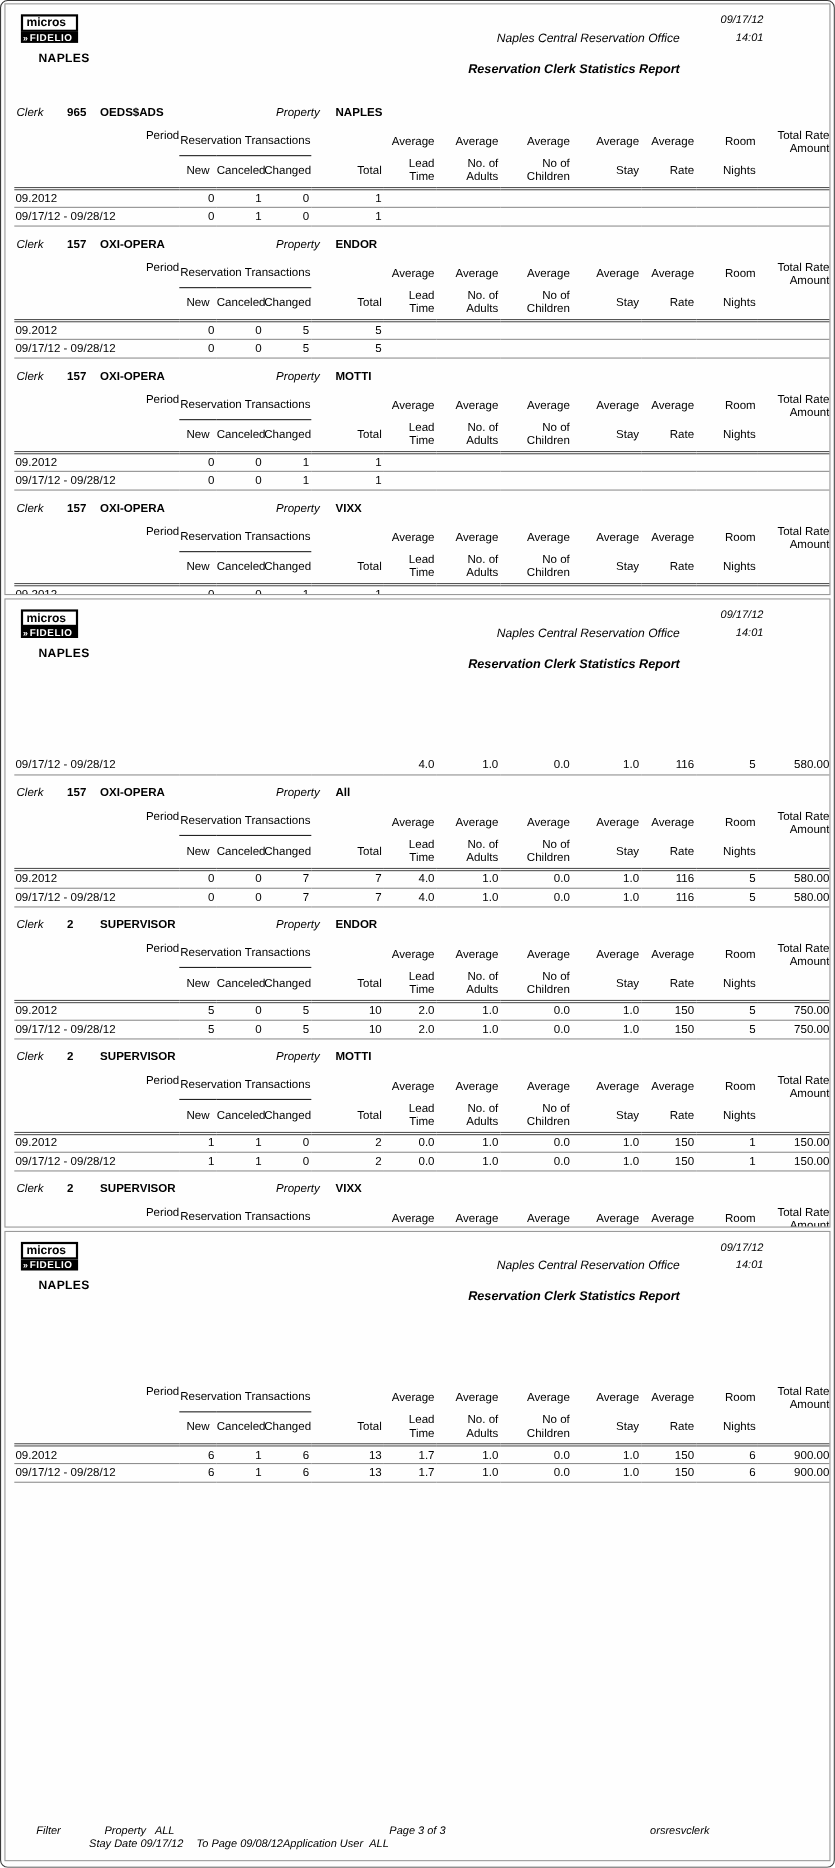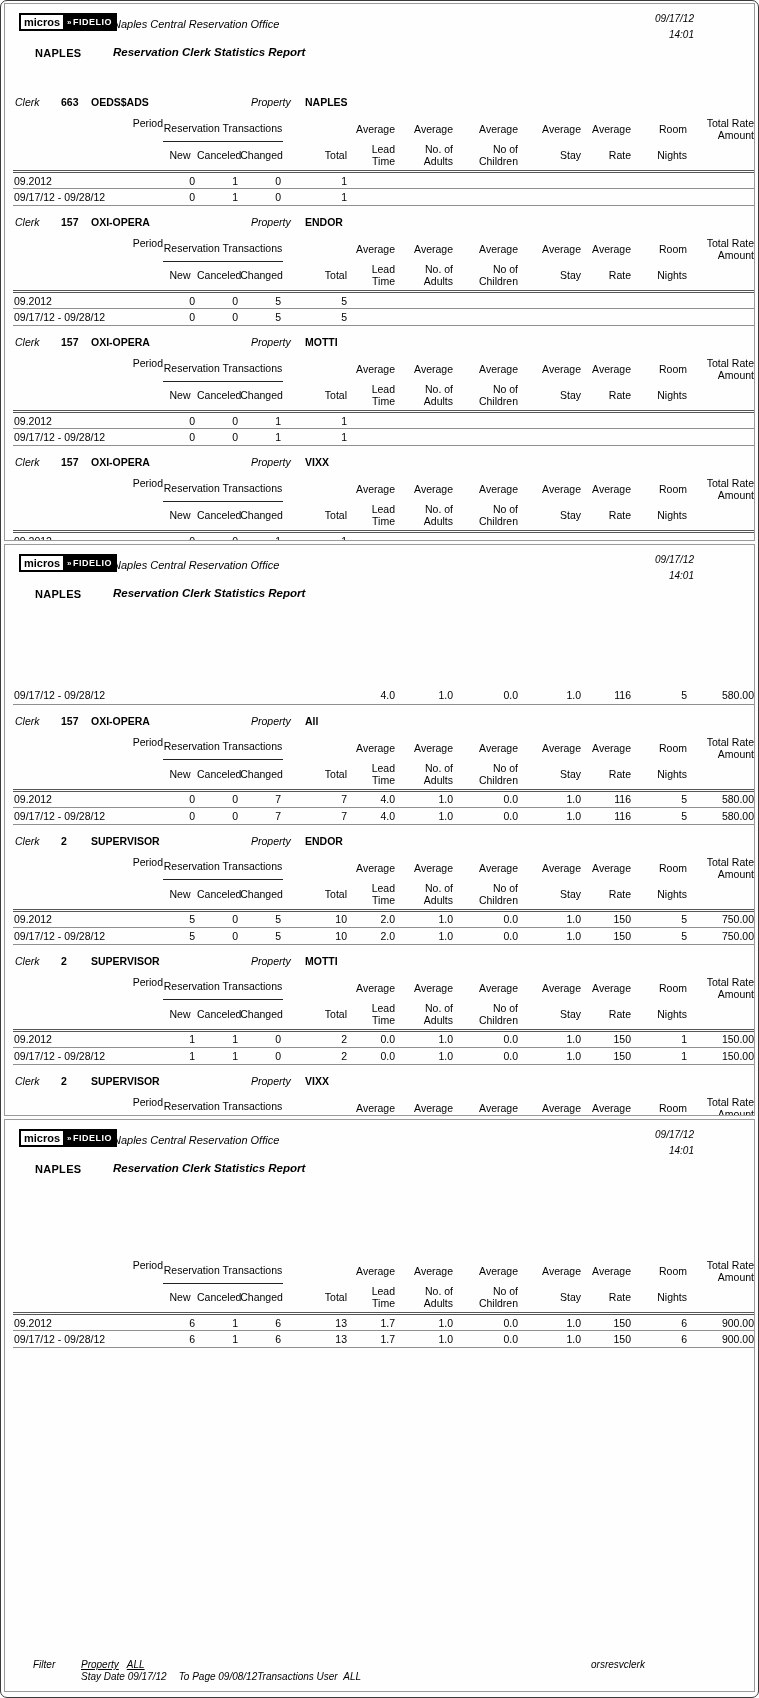--- a/index.html
+++ b/index.html
@@ -17,32 +17,32 @@
     position:relative; background:#fefefe; border:1px solid #9a9a9a;
     margin:0 1px 3px 1px; overflow:hidden;
     display:flex; flex-direction:column; padding:6px 8px;
   }
   .page-1 { height:538px; }
   .page-2 { height:572px; }
   .page-3 { height:573px; }
 
   
   .page-header { position:relative; height:54px; flex:0 0 auto; }
-  .logo { position:absolute; left:6px; top:3px; display:flex; align-items:stretch; height:18px; }
+  .logo { position:absolute; left:6px; top:3px; display:flex; align-items:stretch; height:18px;flex-direction:column; }
   .logo-micros {
     background:#fff; border:2px solid #000; color:#000; font-weight:bold;
     font-size:11px; padding:0 3px; display:flex; align-items:center;
   }
   .logo-fidelio {
     background:#000; color:#fff; font-weight:bold; font-size:9px;
     padding:0 5px 0 2px; display:flex; align-items:center; letter-spacing:.5px;
   }
   .logo-arrow { font-size:8px; margin-right:1px; color:#fff; }
   .hotel-code { position:absolute; left:22px; top:37px; font-weight:bold; font-size:11px; letter-spacing:.3px; }
-  .hdr-center { position:absolute; left:100px; width:505px; top:5px; text-align:left; }
+  .hdr-center { position:absolute; left:100px; width:505px; top:16px; text-align:right; }
   .office-name { font-style:italic; font-size:11px; padding-top:3px; }
   .report-title { font-style:italic; font-weight:bold; font-size:11.5px; margin-top:16px; }
   .hdr-datetime { position:absolute; right:52px; top:1px; text-align:right; font-style:italic; font-size:10px; line-height:1.6; }
 
   
   .page-body { flex:0 0 auto; }
   .page-1 .page-body { margin-top:32px; }
   .page-2 .page-body { margin-top:82px; }
   .page-3 .page-body { margin-top:78px; }
   .block { margin-top:10px; }
@@ -64,21 +64,21 @@
   .stats-table th.col-sub { text-align:center; padding:2px 0 3px 0; }
   .stats-table th.col-l2  { text-align:right; padding:2px 2px 3px 0; }
   .stats-table thead tr.sub th, .stats-table th.col-period { border-bottom:3px double #555; }
   .stats-table tbody td { border-bottom:1px solid #8f8f8f; height:17px; padding:1px 2px 1px 0; }
   .stats-table td.cell-period { text-align:left; padding-left:1px; }
   .stats-table td.cell-num { text-align:right; }
 
   
   .page-footer { margin-top:auto; position:relative; height:27px; flex:0 0 auto; font-size:10px; font-style:italic; }
   .f-filter { position:absolute; left:20px; top:1px; }
-  .f-prop   { position:absolute; left:68px; top:1px;text-decoration:underline; }
+  .f-prop   { position:absolute; left:82px; top:1px; }
   .f-prop .v { margin-left:8px; }
   .f-from   { position:absolute; left:68px; top:13px; white-space:nowrap; }
   .f-from .gap { display:inline-block; width:12px; }
   .f-page   { position:absolute; left:0; right:0; top:1px; text-align:center; }
   .f-user   { position:absolute; left:578px; top:1px; }
 </style>
 </head>
 <body>
 
 <div class="frame">
@@ -99,21 +99,21 @@
       </div>
       <div class="hdr-datetime">
         <div>09/17/12</div>
         <div>14:01</div>
       </div>
     </header>
     <div class="page-body">
         <section class="block block-section">
           <div class="clerk-line">
             <span class="clerk-lbl">Clerk</span>
-            <span class="clerk-no">663</span>
+            <span class="clerk-no">965</span>
             <span class="clerk-name">OEDS$ADS</span>
             <span class="prop-lbl">Property</span>
             <span class="prop-name">NAPLES</span>
           </div>
           <table class="stats-table">
             <colgroup>
               <col style="width: 150px;">
               <col style="width: 34px;">
               <col style="width: 43px;">
               <col style="width: 43px;">
@@ -856,18 +856,19 @@
                 <td class="cell-num">6</td>
                 <td class="cell-num">900.00</td>
               </tr>
             </tbody>
           </table>
         </section>
       </div>
     <footer class="page-footer">
       <span class="f-filter">Filter</span>
       <span class="f-prop"><span>Property</span><span class="v">ALL</span></span>
-      <span class="f-from"><span>Stay Date</span>&nbsp;<span>09/17/12</span><span class="gap"></span><span>To Page</span>&nbsp;<span>09/08/12</span><span>Transactions User</span>&nbsp;&nbsp;<span>ALL</span></span>
+      <span class="f-from"><span>Stay Date</span>&nbsp;<span>09/17/12</span><span class="gap"></span><span>To Page</span>&nbsp;<span>09/08/12</span><span>Application User</span>&nbsp;&nbsp;<span>ALL</span></span>
+      <span class="f-page">Page 3 of 3</span>
       <span class="f-user">orsresvclerk</span>
     </footer>
   </article>
 
 </div>
 
 </body></html>

